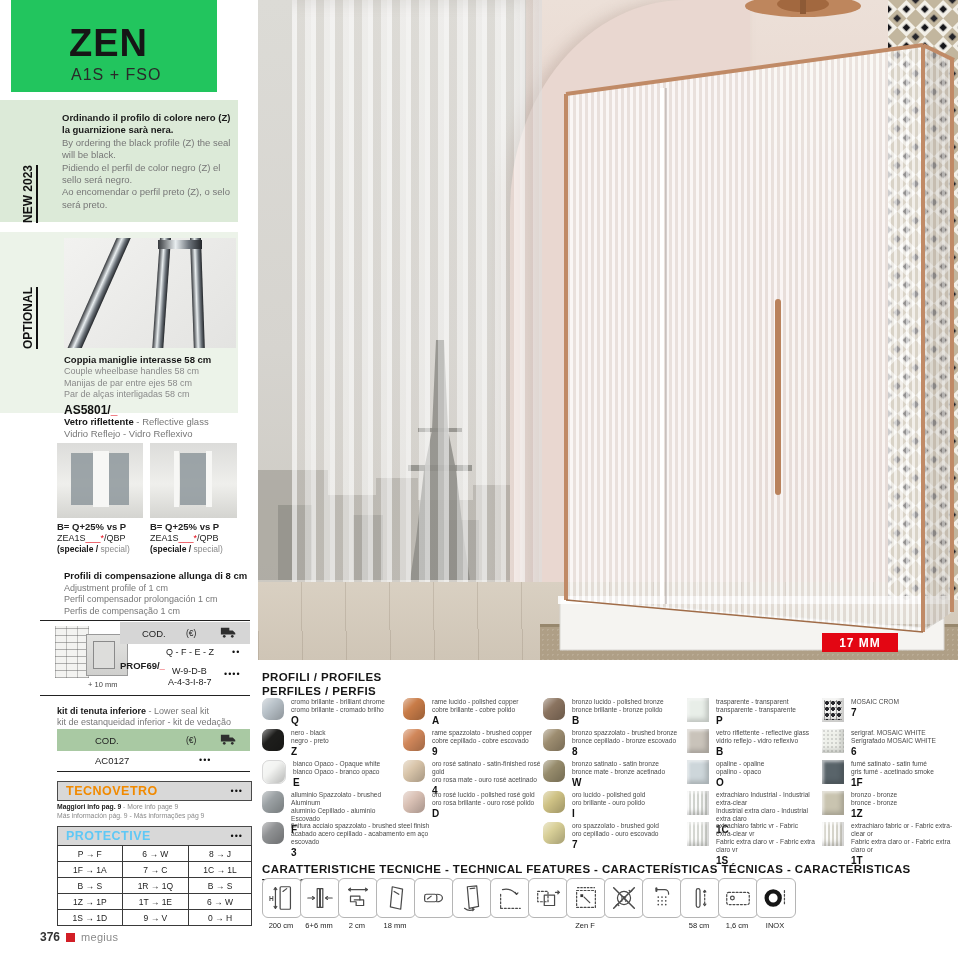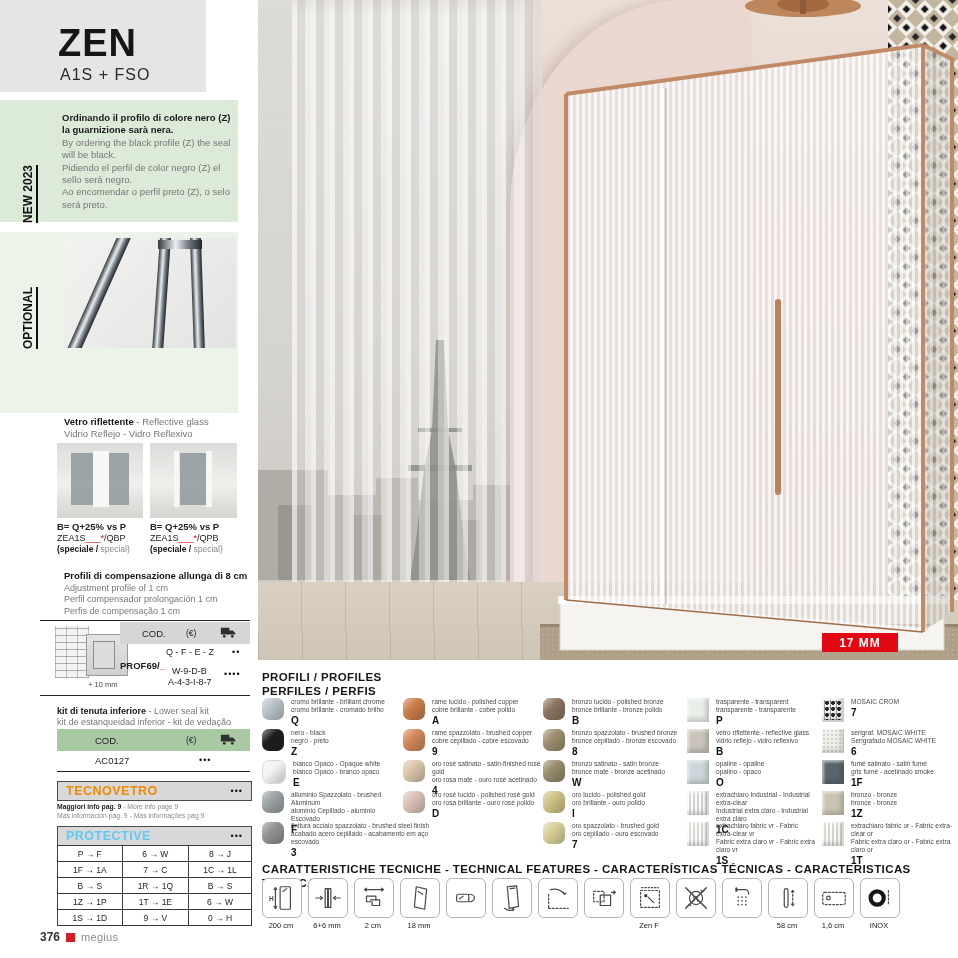--- a/index.html
+++ b/index.html
@@ -1,21 +1,21 @@
 <!DOCTYPE html>
 <html><head>
 <meta charset="utf-8">
 <style>
   html,body{margin:0;padding:0;background:#fff;}
   .page{position:relative;width:958px;height:958px;background:#fff;overflow:hidden;
         font-family:"Liberation Sans", sans-serif;color:#1c1c1c;}
   .abs{position:absolute;}
 
   
-  .hd-green{left:0;top:0;width:206px;height:92px;background:#e5e5e5;}
+  .hd-green{left:11px;top:0;width:206px;height:92px;background:#22c55e;}
   .hd-title{left:58px;top:22px;font-size:38px;font-weight:bold;letter-spacing:1px;color:#161616;}
   .hd-sub{left:60px;top:66px;font-size:16px;letter-spacing:1px;color:#2a2a2a;}
 
   .new-box{left:0;top:100px;width:238px;height:122px;background:#dcead8;}
   .vlabel{font-size:12px;font-weight:bold;color:#111;white-space:nowrap;
           transform:rotate(-90deg);transform-origin:0 100%;border-bottom:2px solid #111;padding-bottom:1px;}
   .new-text{left:62px;top:12px;width:172px;font-size:9.5px;line-height:12.4px;color:#777;}
   .new-text .it{color:#1a1a1a;font-weight:bold;}
 
   .opt-box{left:0;top:232px;width:238px;height:181px;background:#ecf3e9;}
@@ -112,21 +112,21 @@
   .gsw.mosaic::after{content:"";position:absolute;inset:2px;
      background:radial-gradient(#26262b 1.6px,transparent 2.1px) 0 0/6px 6px,
                 repeating-linear-gradient(0deg,rgba(80,80,80,.5) 0 1px,transparent 1px 6px),
                 repeating-linear-gradient(90deg,rgba(80,80,80,.5) 0 1px,transparent 1px 6px);}
   .gsw.texture::after{content:"";position:absolute;inset:0;
      background:radial-gradient(rgba(0,0,0,.12) 1px,transparent 1.4px) 0 0/4px 4px;}
   .ptx{width:112px;}
   .ptx .l1{font-size:6.6px;line-height:8px;color:#4a4a4a;}
   .ptx .pcode{font-size:10px;font-weight:bold;color:#111;line-height:11px;margin-top:1px;}
 
-  .ticons{left:262px;top:878px;display:flex;gap:8px;}
+  .ticons{left:262px;top:878px;display:flex;}
   .ticon{width:38px;text-align:center;}
   .tbox{width:38px;height:38px;border:1px solid #b5b5b5;border-radius:6px;background:#fff;
         display:flex;align-items:center;justify-content:center;}
   .tlabel{font-size:7.5px;color:#222;margin-top:3px;white-space:nowrap;}
   svg.ic{stroke:#4a4a4a;fill:none;stroke-width:1.3;stroke-linecap:round;stroke-linejoin:round;}
 </style>
 </head>
 <body>
 
 <div class="page">
@@ -146,20 +146,27 @@
     </div>
   </div>
 
   <div class="abs opt-box">
     <span class="abs vlabel" style="left:38px;top:100px;">OPTIONAL</span>
     <div class="abs opt-photo">
       <div class="hbar" style="left:26px;top:-14px;width:13px;height:150px;transform:rotate(24deg);"></div>
       <div class="hbar" style="left:92px;top:-8px;width:11px;height:130px;transform:rotate(4deg);"></div>
       <div class="hbar" style="left:128px;top:-6px;width:11px;height:128px;transform:rotate(-2deg);"></div>
       <div class="hbar" style="left:94px;top:2px;width:44px;height:9px;"></div>
+    </div>
+    <div class="abs opt-cap">
+      <span class="it">Coppia maniglie interasse 58 cm</span><br>
+      <span>Couple wheelbase handles 58 cm</span><br>
+      <span>Manijas de par entre ejes 58 cm</span><br>
+      <span>Par de alças interligadas 58 cm</span>
+      <div class="opt-code"><span>AS5801/</span><span class="red">_</span></div>
     </div>
   </div>
 
   <div class="abs refl">
     <b>Vetro riflettente</b><span> - Reflective glass</span><br>
     <span>Vidrio Reflejo - Vidro Reflexivo</span>
   </div>
 
   <div class="abs thumb" style="left:57px;top:443px;">
     <div class="glass" style="left:14px;top:10px;width:22px;height:52px;"></div>

